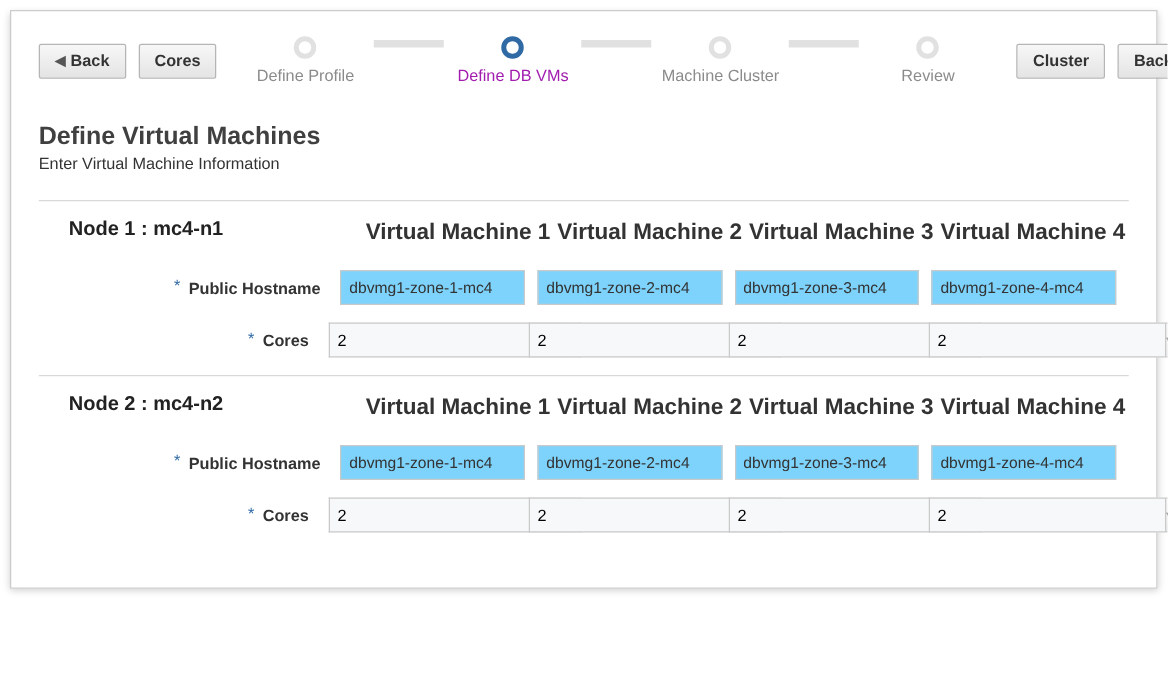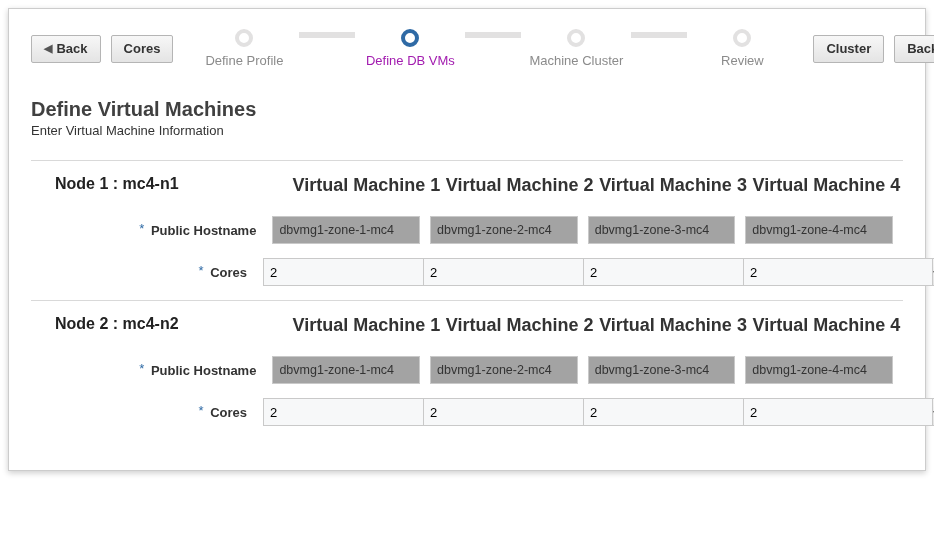--- a/index.html
+++ b/index.html
@@ -122,21 +122,21 @@
   }
   .req { color:#2f6aa5; font-weight:normal; margin-right:3px; position:relative; top:-2px;}
   .vm-cell {
     width:160px;
     padding-right:10px;
   }
   input.text {
     width:100%;
     height:28px;
     border:1px solid #c9c9c9;
-    background:#a3a3a3;
+    background:#7dd3fc;
     padding:0 6px;
     font-size:12.5px;
     color:#333;
   }
   .spinner {
     display:flex;
     width:100%;
     height:28px;
   }
   .spinner input {

